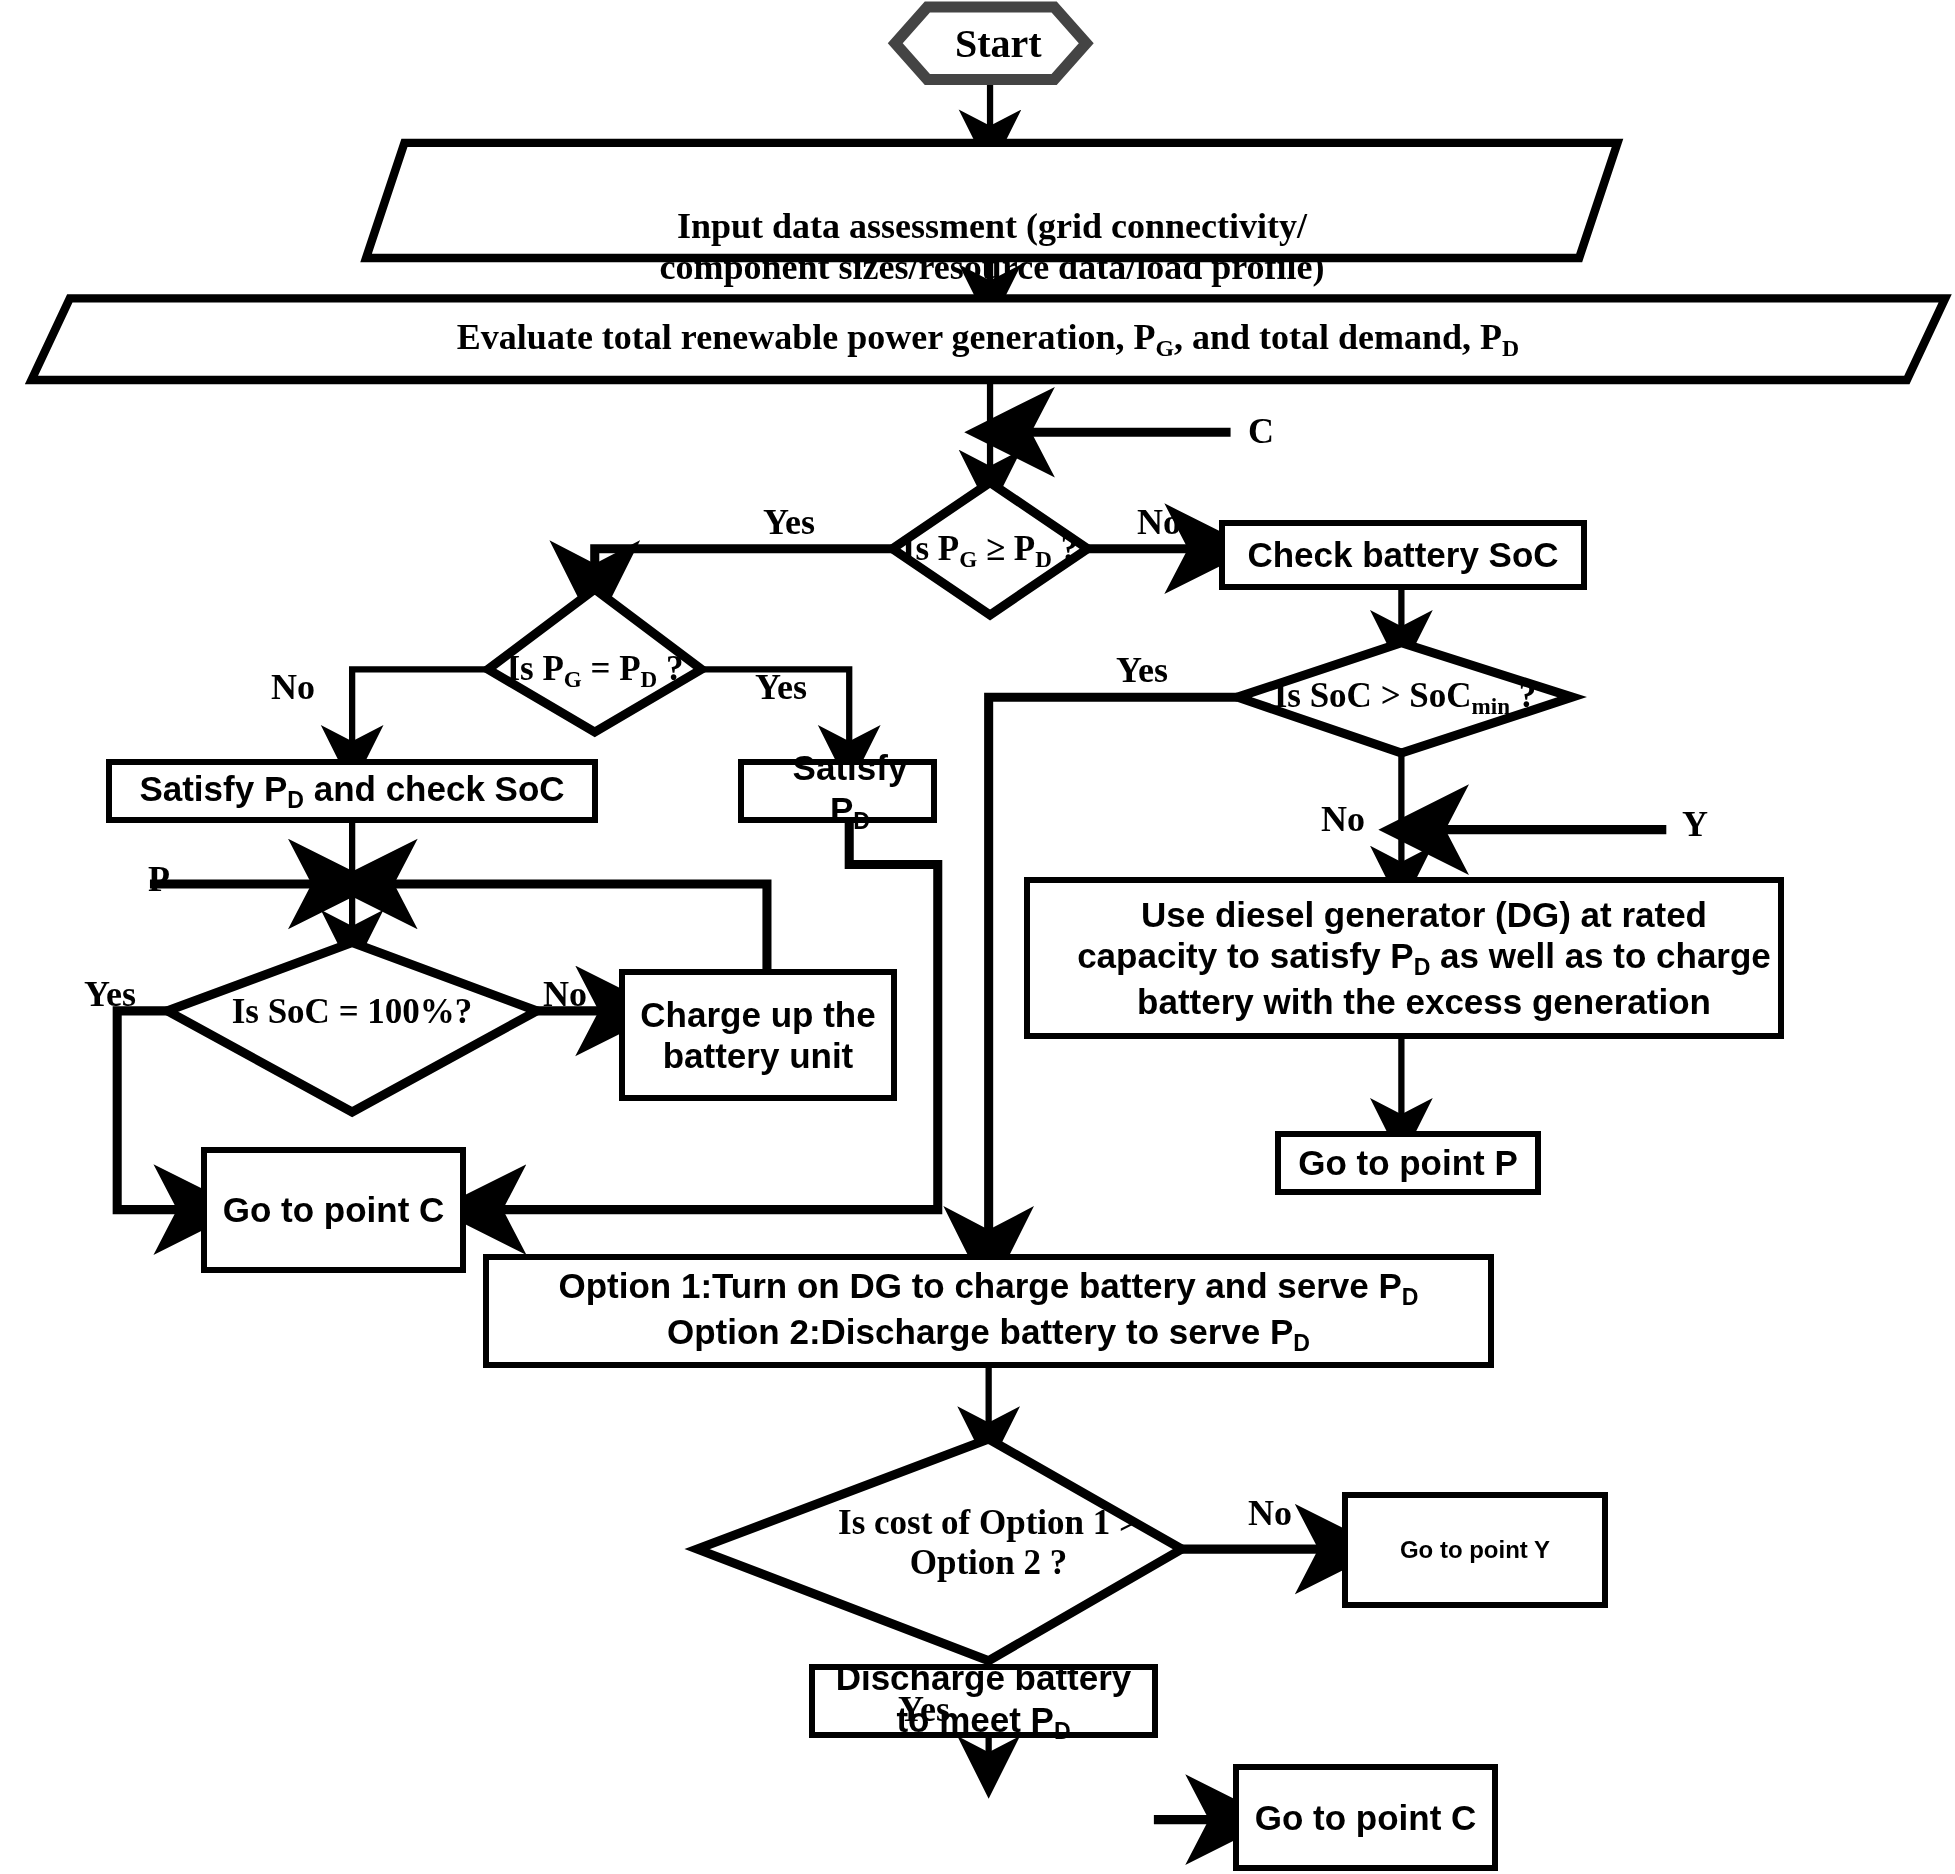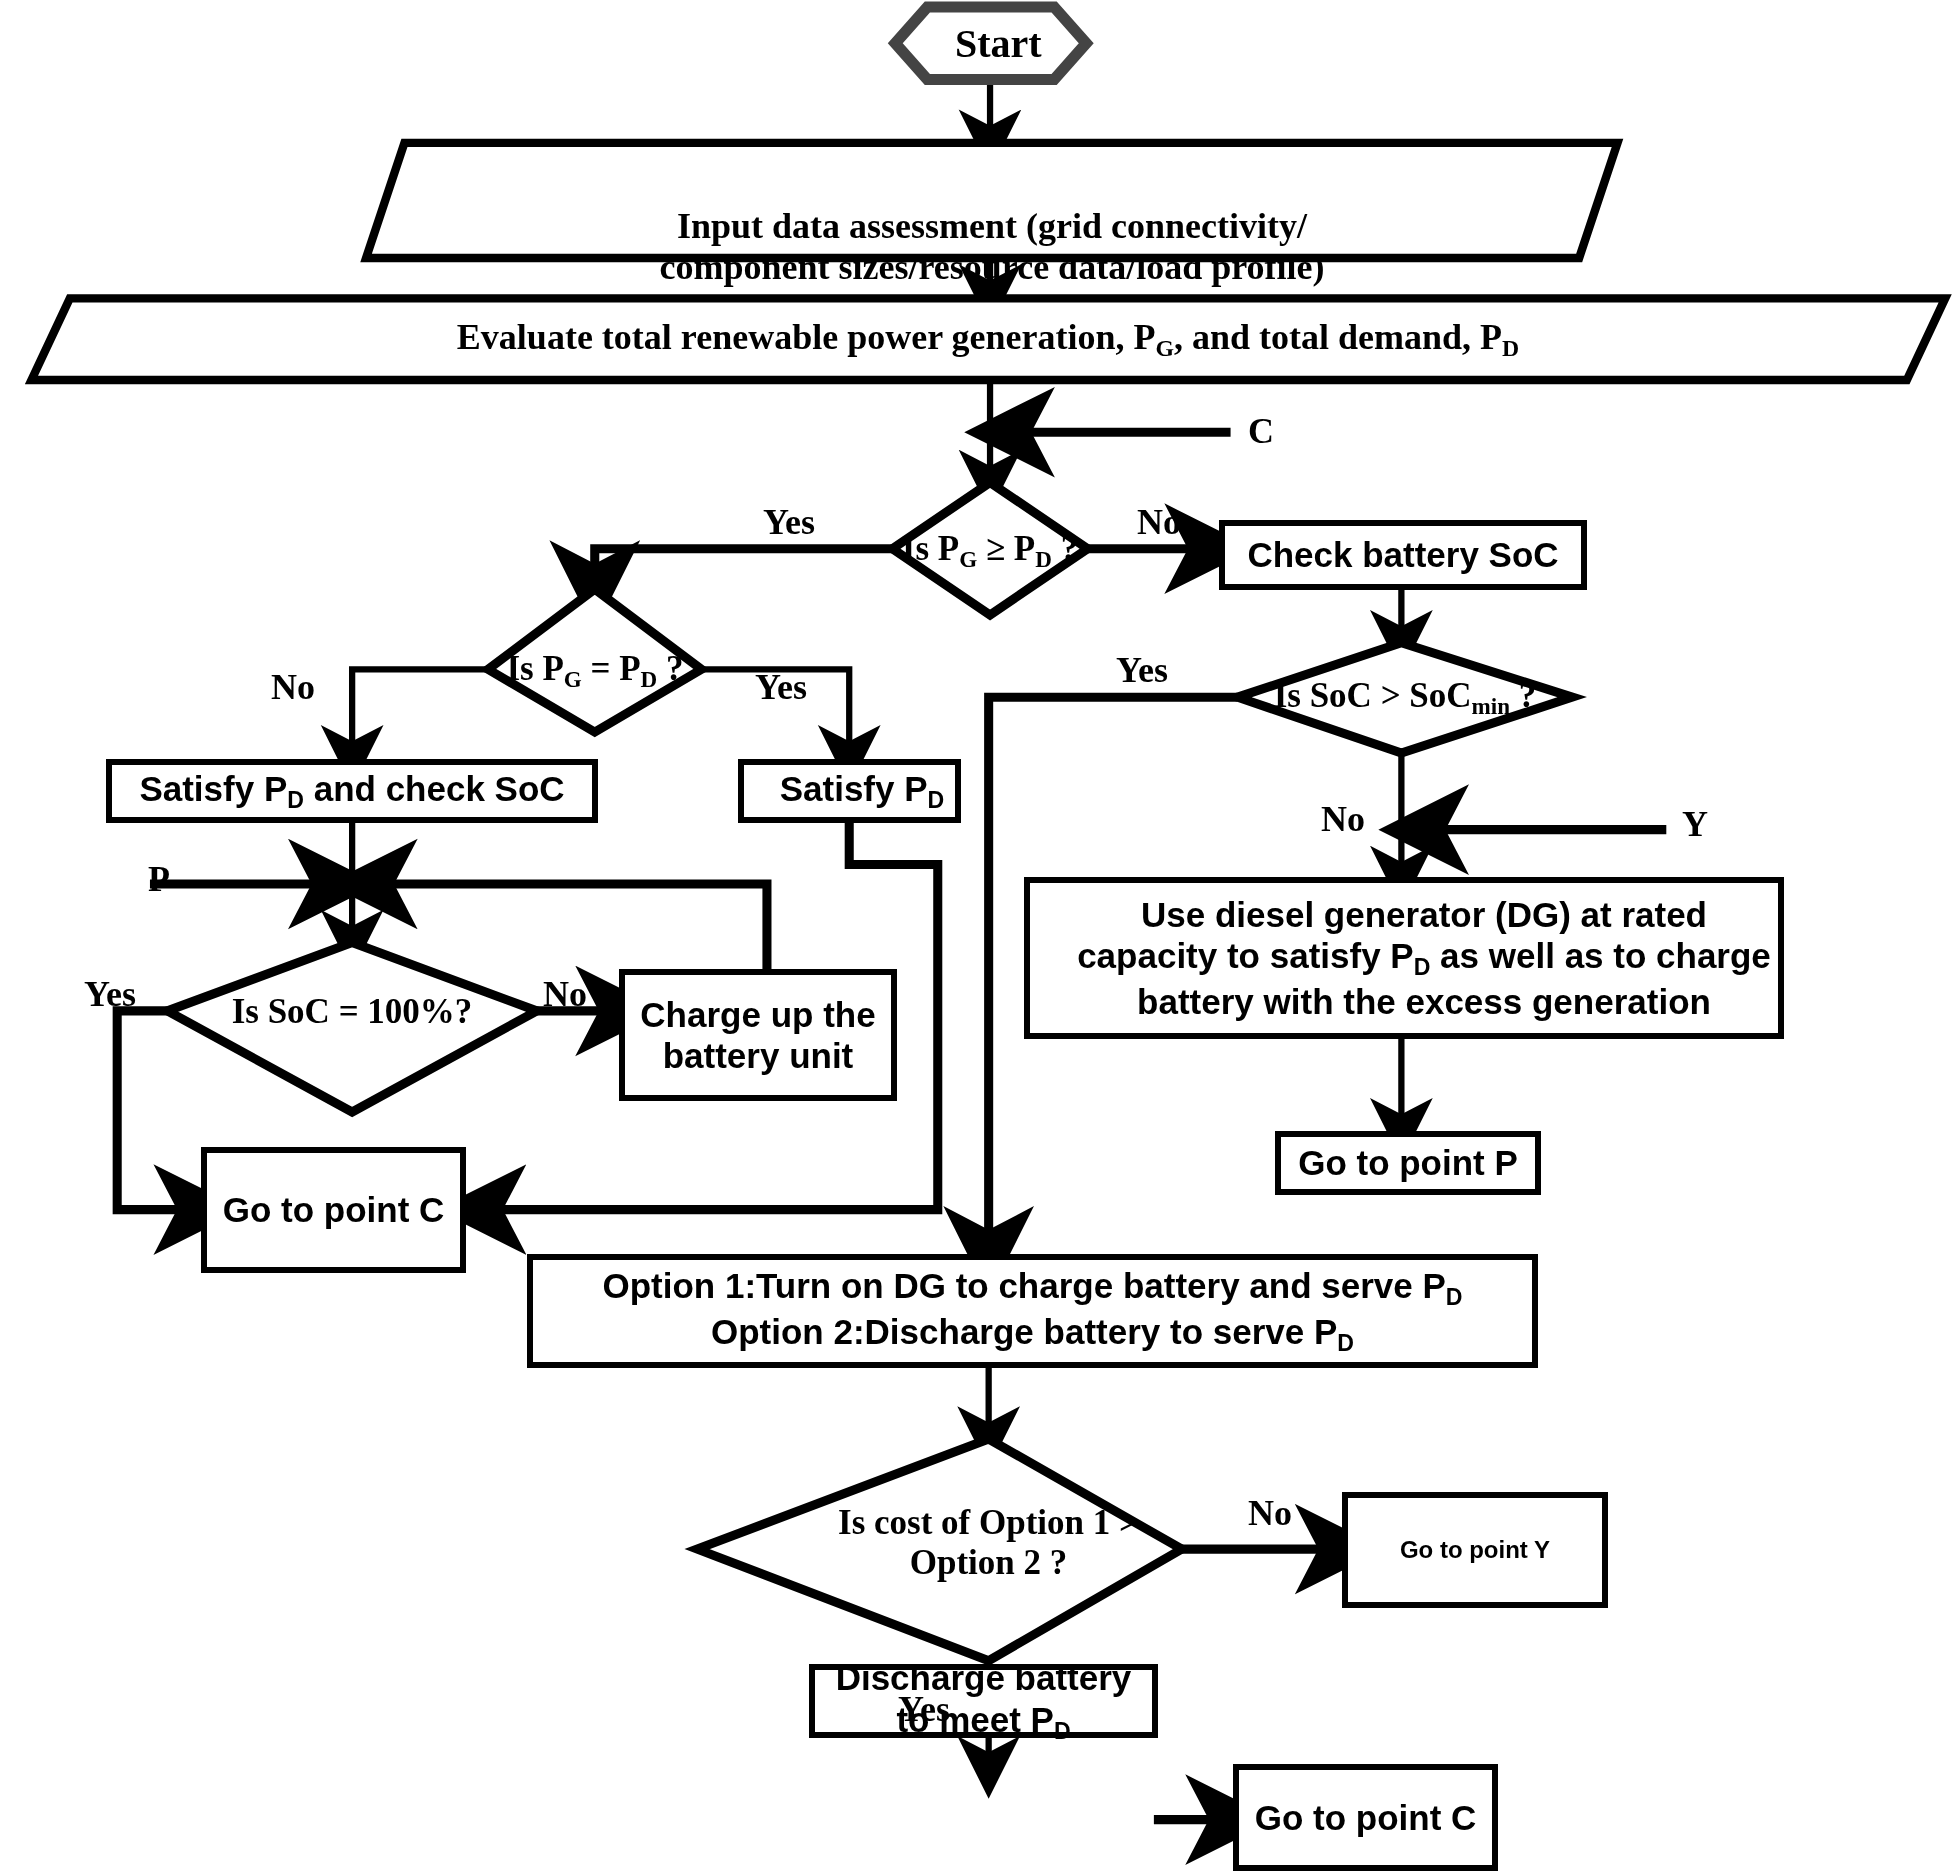--- a/index.html
+++ b/index.html
@@ -123,21 +123,21 @@
   </div>
 
   <div class="node rect" style="left:1219px;top:520px;width:368px;height:70px;font-size:35px;">
     <span>Check battery SoC</span>
   </div>
 
   <div class="node rect" style="left:106px;top:759px;width:492px;height:64px;font-size:35px;">
     <span><span>Satisfy P</span><sub>D</sub><span> and check SoC</span></span>
   </div>
 
-  <div class="node rect" style="left:738px;top:759px;width:223px;height:64px;font-size:35px;padding-left:25px;">
+  <div class="node rect" style="left:738px;top:759px;width:199px;height:64px;font-size:35px;padding-left:25px;">
     <span><span>Satisfy P</span><sub>D</sub></span>
   </div>
 
   <div class="node rect" style="left:1024px;top:877px;width:760px;height:162px;font-size:35px;padding-left:40px;">
     <div>
       <span>Use diesel generator (DG) at rated</span><br>
       <span>capacity to satisfy P</span><sub>D</sub><span> as well as to charge</span><br>
       <span>battery with the excess generation</span>
     </div>
   </div>
@@ -150,21 +150,21 @@
     <div>
       <span>Charge up the</span><br>
       <span>battery unit</span>
     </div>
   </div>
 
   <div class="node rect" style="left:201px;top:1147px;width:265px;height:126px;font-size:35px;">
     <span>Go to point C</span>
   </div>
 
-  <div class="node rect" style="left:483px;top:1254px;width:1011px;height:114px;font-size:35px;margin-left:44px;">
+  <div class="node rect" style="left:483px;top:1254px;width:1011px;height:114px;font-size:35px;">
     <div>
       <span>Option 1:Turn on DG to charge battery and serve P</span><sub>D</sub><br>
       <span>Option 2:Discharge battery to serve P</span><sub>D</sub>
     </div>
   </div>
 
   <div class="node rect" style="left:1342px;top:1492px;width:266px;height:116px;font-size:24px;">
     <span>Go to point Y</span>
   </div>
 

